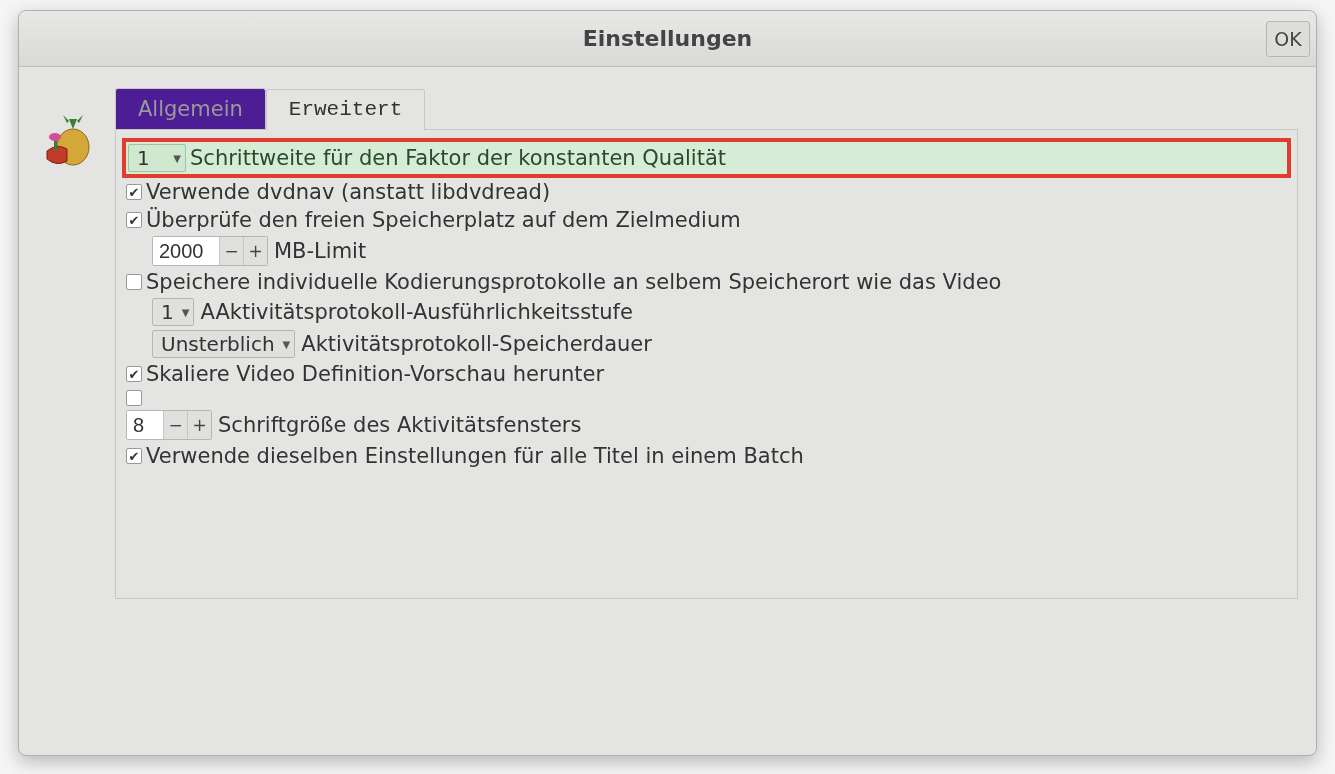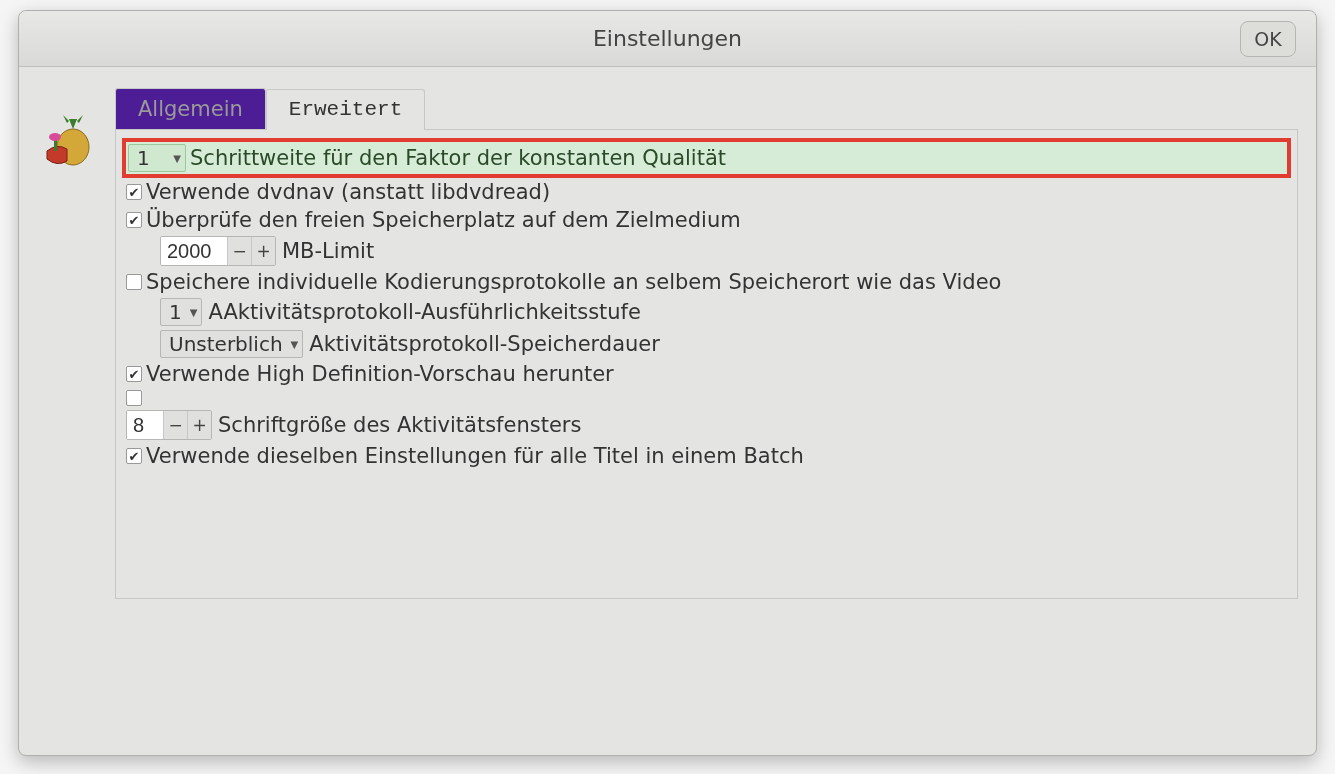--- a/index.html
+++ b/index.html
@@ -31,32 +31,32 @@
     border-bottom: 1px solid #bfbfbd;
     display: flex;
     align-items: center;
     justify-content: center;
     position: relative;
     border-top-left-radius: 8px;
     border-top-right-radius: 8px;
   }
   .titlebar-title {
     font-size: 22px;
-    font-weight: normal;
+    font-weight: bold;
     color: #444;
   }
   .ok-button {
     position: absolute;
-    right: 20px;
+    right: 6px;
     top: 10px;
-    width: 56px;
+    width: 44px;
     height: 36px;
     background: #ddddda;
     border: 1px solid #b5b5b3;
-    border-radius: 8px;
+    border-radius: 3px;
     font-size: 19px;
     color: #444;
     display: flex;
     align-items: center;
     justify-content: center;
     cursor: pointer;
   }
   .body {
     flex: 1;
     display: flex;
@@ -117,21 +117,21 @@
     background: #e4e4e2;
     min-height: 470px;
   }
   .row {
     display: flex;
     align-items: center;
     margin: 4px 0;
     font-size: 21px;
     color: #333;
   }
-  .indent1 { margin-left: 34px; }
+  .indent1 { margin-left: 26px; }
   .highlight-row {
     background: #d6ecd6;
     outline: 4px solid #e23b2f;
     padding: 2px;
     margin-bottom: 6px;
   }
   .dropdown {
     display: inline-flex;
     align-items: center;
     background: #e0e0de;
@@ -278,21 +278,21 @@
         <div class="row indent1">
           <div class="dropdown">
             <span>Unsterblich</span>
             <span class="arrow">▼</span>
           </div>
           <span class="label-after">Aktivitätsprotokoll-Speicherdauer</span>
         </div>
 
         <div class="row">
           <span class="checkbox">✔</span>
-          <span>Verwende High Definition-Vorschau herunter</span>
+          <span>Skaliere Video Definition-Vorschau herunter</span>
         </div>
 
         <div class="row">
           <span class="checkbox"></span>
         </div>
 
         <div class="row">
           <div class="spinner small">
             <input value="8" style="">
             <div class="btn">−</div>

